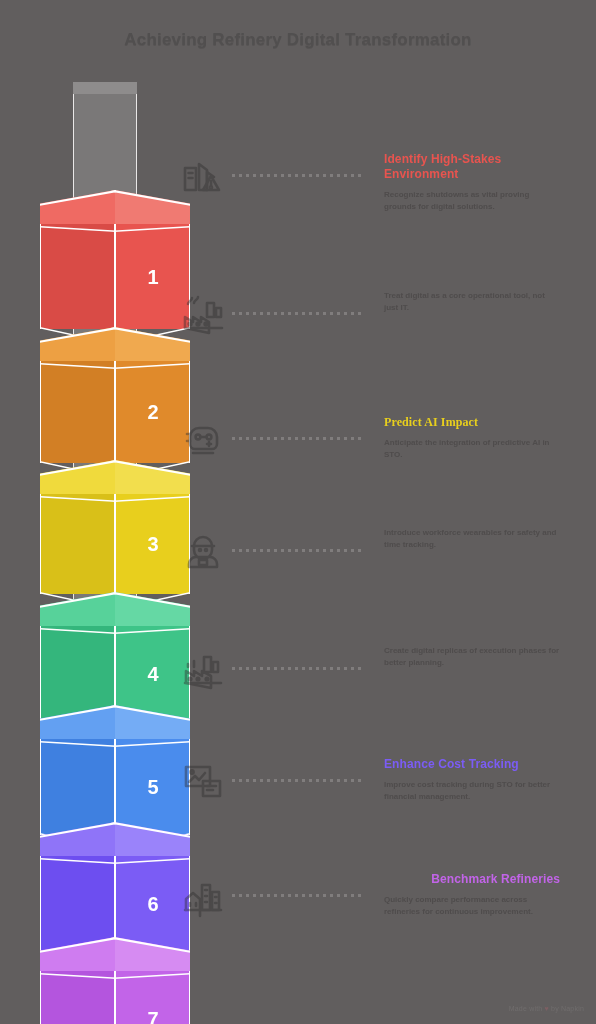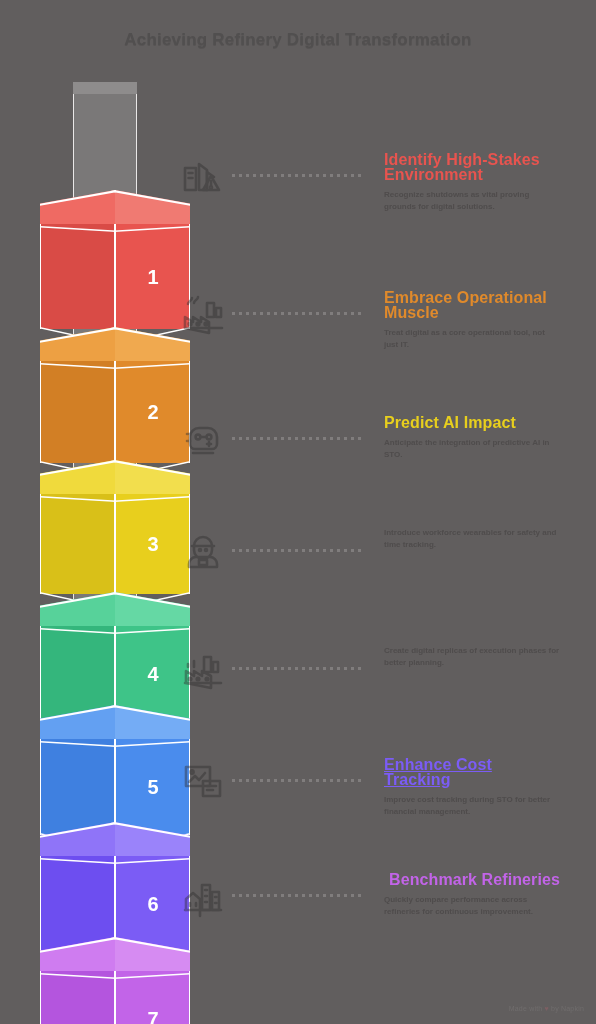--- a/index.html
+++ b/index.html
@@ -146,21 +146,21 @@
     position:absolute;
     left:54px;
     top:22px;
     width:132px;
     height:3px;
     background-image:repeating-linear-gradient(to right,#807d7d 0 3px, transparent 3px 7px);
   }
 
   .row .txt { position:absolute; left:206px; top:0; width:176px; }
   .row .heading {
-    font-size:16px;
+    font-size:12px;
     font-weight:bold;
     line-height:15px;
     letter-spacing:.1px;
     margin-bottom:7px;
   }
   .row .desc {
     font-size:8px;
     line-height:11.5px;
     font-weight:bold;
     color:#4f4c4c;
@@ -325,41 +325,40 @@
           <rect x="37" y="18" width="5" height="9"></rect>
           <path d="M6 38V27l8 5v-5l8 5v-5l8 5v11z"></path>
           <line x1="6" y1="38" x2="43" y2="38"></line>
           <circle cx="11" cy="34" r="1.4"></circle>
           <circle cx="19" cy="34" r="1.4"></circle>
           <circle cx="27" cy="34" r="1.4"></circle>
         </svg>
       </div>
       <div class="dots"></div>
       <div class="txt">
-        <div class="heading" style="color: rgb(224, 138, 43);">Embrace Operational Muscle</div>
         <div class="desc">Treat digital as a core operational tool, not just IT.</div>
       </div>
     </div>
     <div class="row" style="top: 415px;">
       <div class="icon">
         <svg viewBox="0 0 48 48" fill="none" stroke="#2f2d2d" stroke-width="2.6" stroke-linejoin="round" stroke-linecap="round">
           <path d="M11 22a9 9 0 0 1 9-9h9a9 9 0 0 1 9 9v7a5 5 0 0 1-5 5H16a5 5 0 0 1-5-5z"></path>
           <circle cx="19" cy="22" r="2.4"></circle>
           <circle cx="30" cy="22" r="2.4"></circle>
           <line x1="22" y1="22" x2="27" y2="22"></line>
           <line x1="30" y1="27" x2="30" y2="31"></line>
           <line x1="28" y1="29" x2="32" y2="29"></line>
           <line x1="14" y1="38" x2="34" y2="38"></line>
           <line x1="8" y1="19" x2="11" y2="19"></line>
           <line x1="8" y1="26" x2="11" y2="26"></line>
         </svg>
       </div>
       <div class="dots"></div>
       <div class="txt">
-        <div class="heading" style="color: rgb(232, 207, 29);">Predict AI Impact</div>
+        <div class="heading" style="color: rgb(232, 207, 29); font-family: Liberation Serif, serif;">Predict AI Impact</div>
         <div class="desc">Anticipate the integration of predictive AI in STO.</div>
       </div>
     </div>
     <div class="row" style="top: 527px;">
       <div class="icon">
         <svg viewBox="0 0 48 48" fill="none" stroke="#2f2d2d" stroke-width="2.6" stroke-linejoin="round" stroke-linecap="round">
           <path d="M15 19a9 9 0 0 1 18 0v4a9 9 0 0 1-18 0z"></path>
           <line x1="13" y1="19" x2="35" y2="19"></line>
           <circle cx="21" cy="23" r="1"></circle>
           <circle cx="27" cy="23" r="1"></circle>
@@ -397,21 +396,21 @@
           <rect x="7" y="10" width="24" height="19"></rect>
           <path d="M10 25l6-6 4 4 6-7"></path>
           <circle cx="13" cy="15" r="1.6"></circle>
           <rect x="24" y="24" width="17" height="15"></rect>
           <line x1="28" y1="29" x2="37" y2="29"></line>
           <line x1="28" y1="33" x2="34" y2="33"></line>
         </svg>
       </div>
       <div class="dots"></div>
       <div class="txt">
-        <div class="heading" style="color: rgb(123, 92, 245); text-decoration: underline;">Enhance Cost Tracking</div>
+        <div class="heading" style="color: rgb(123, 92, 245);">Enhance Cost Tracking</div>
         <div class="desc">Improve cost tracking during STO for better financial management.</div>
       </div>
     </div>
     <div class="row" style="top: 872px;">
       <div class="icon">
         <svg viewBox="0 0 48 48" fill="none" stroke="#2f2d2d" stroke-width="2.6" stroke-linejoin="round" stroke-linecap="round">
           <path d="M7 38V27l7-6 7 6v17"></path>
           <line x1="6" y1="38" x2="42" y2="38"></line>
           <rect x="23" y="13" width="8" height="25"></rect>
           <rect x="33" y="20" width="7" height="18"></rect>

